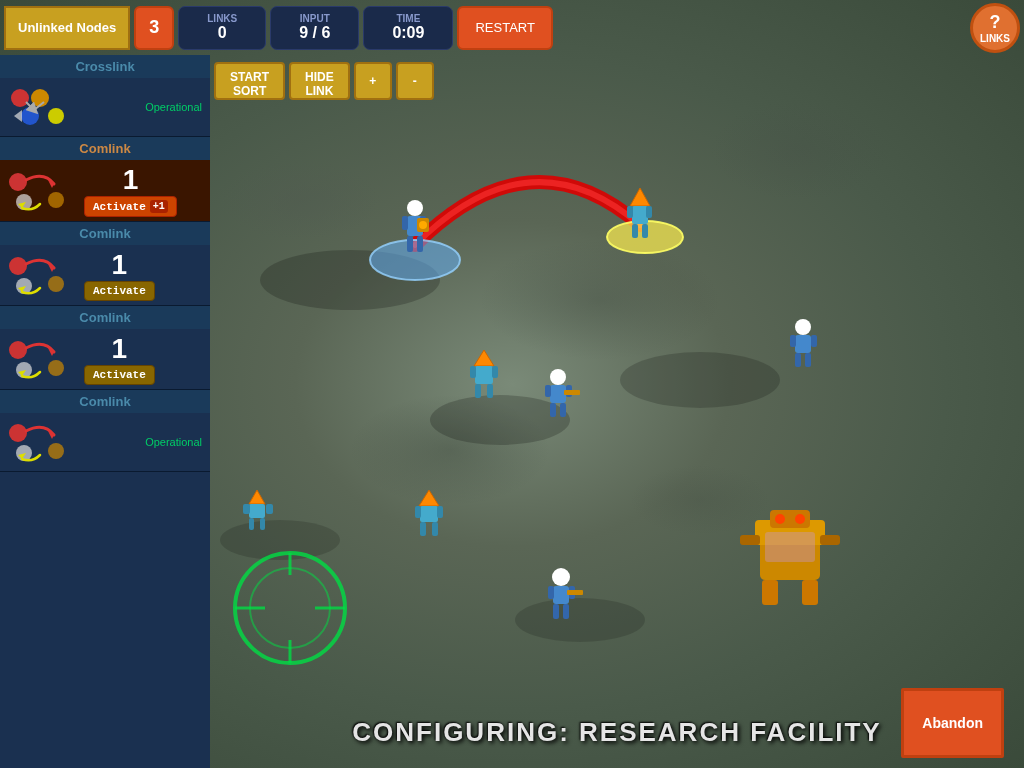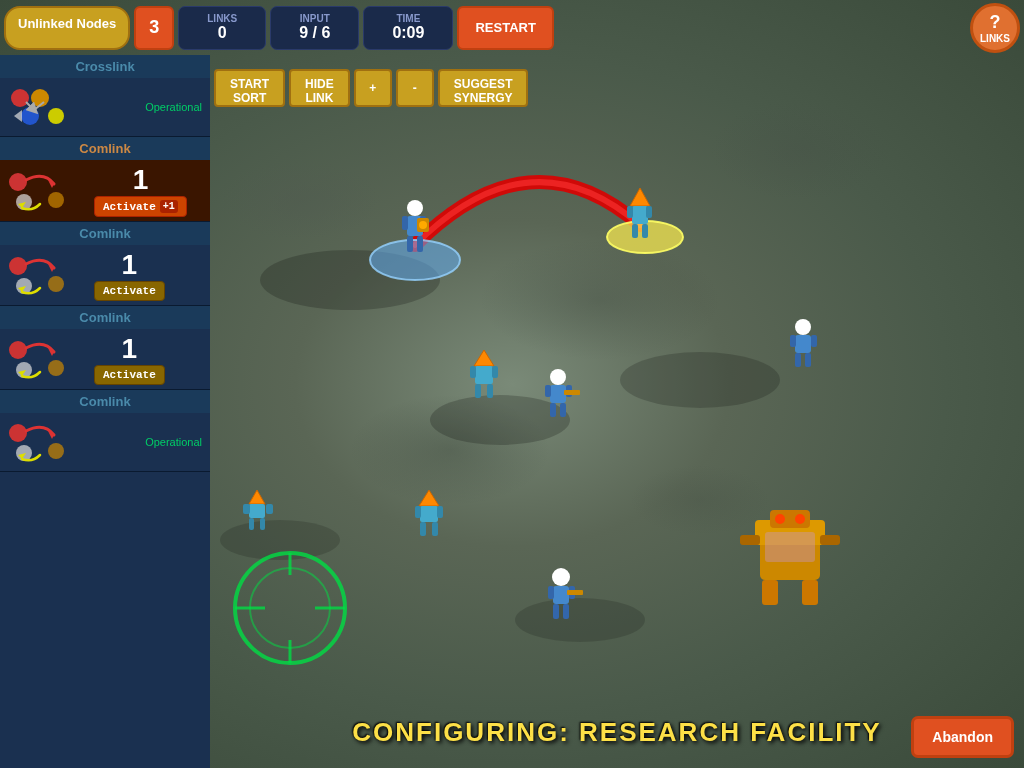--- a/index.html
+++ b/index.html
@@ -58,24 +58,24 @@
       pointer-events: all;
       z-index: 20;
     }
 
     .unlinked-nodes-btn {
       background: #c8a020;
       color: white;
       font-weight: bold;
       font-size: 13px;
       padding: 8px 12px;
-      border-radius: 16px;
+      border-radius: 0;
       border: 2px solid #a07010;
       display: flex;
-      align-items: flex-start;
+      align-items: center;
       gap: 6px;
       cursor: pointer;
       height: 44px;
     }
 
     .unlinked-count {
       background: #e05020;
       color: white;
       font-weight: bold;
       font-size: 18px;
@@ -111,21 +111,21 @@
 
     .stat-box .stat-value {
       font-size: 16px;
       font-weight: bold;
       color: white;
     }
 
     .restart-btn {
       background: #e05020;
       color: white;
-      font-weight: bold;
+      font-weight: normal;
       font-size: 13px;
       padding: 8px 16px;
       border-radius: 6px;
       border: 2px solid #c04010;
       cursor: pointer;
       height: 44px;
     }
 
     .help-btn {
       background: #e07030;
@@ -141,21 +141,21 @@
       display: flex;
       flex-direction: column;
       align-items: center;
       justify-content: center;
       margin-left: auto;
     }
 
     
     #toolbar-row {
       position: absolute;
-      top: 66px; left: 210px; right: 0;
+      top: 59px; left: 210px; right: 0;
       height: 44px;
       display: flex;
       align-items: center;
       gap: 4px;
       padding: 4px;
       pointer-events: all;
       z-index: 20;
     }
 
     .toolbar-btn {
@@ -238,59 +238,59 @@
 
     
     #bottom-text {
       position: absolute;
       bottom: 20px;
       left: 210px;
       right: 0;
       text-align: center;
       font-size: 26px;
       font-weight: bold;
-      color: #fde047;
+      color: #e5e5e5;
       text-shadow: 2px 2px 4px #000, -1px -1px 2px #000;
       letter-spacing: 2px;
       pointer-events: none;
       z-index: 20;
     }
 
     
     #abandon-btn {
       position: absolute;
       bottom: 10px;
-      right: 10px;
+      right: 20px;
       background: #e05020;
       color: white;
       font-weight: bold;
       font-size: 14px;
-      padding: 10px 18px;
-      border-radius: 7px;
+      padding: 24px 18px;
+      border-radius: 2px;
       border: 3px solid #c04010;
       cursor: pointer;
       z-index: 20;
       pointer-events: all;
     }
 
     
     #game-svg {
       position: absolute;
       top: 0; left: 0;
       width: 1024px;
       height: 768px;
       z-index: 5;
       pointer-events: none;
     }
 
     .sidebar-row {
       display: flex;
       align-items: center;
       padding: 4px 8px 4px 4px;
-      gap: 18px;
+      gap: 8px;
     }
 
     .sidebar-count-area {
       display: flex;
       flex-direction: column;
       align-items: center;
       margin-left: 4px;
     }
 
     .comlink-active-bg {
@@ -450,21 +450,20 @@
       <span style="font-size:18px;">?</span>
       <span style="font-size:10px;">LINKS</span>
     </button>
   </div>
 
   <div id="toolbar-row">
     <button class="toolbar-btn">START<br>SORT</button>
     <button class="toolbar-btn">HIDE<br>LINK</button>
     <button class="toolbar-btn small">+</button>
     <button class="toolbar-btn small">-</button>
-    <button class="toolbar-btn">SUGGEST<br>SYNERGY</button>
   </div>
 
   <div id="left-sidebar">
 
     <div class="sidebar-section">
       <div class="sidebar-section-title">Crosslink</div>
       <div class="sidebar-row">
 
         <svg width="68" height="50" viewBox="0 0 68 50">
           <circle cx="16" cy="16" r="9" fill="#cc3333"></circle>

